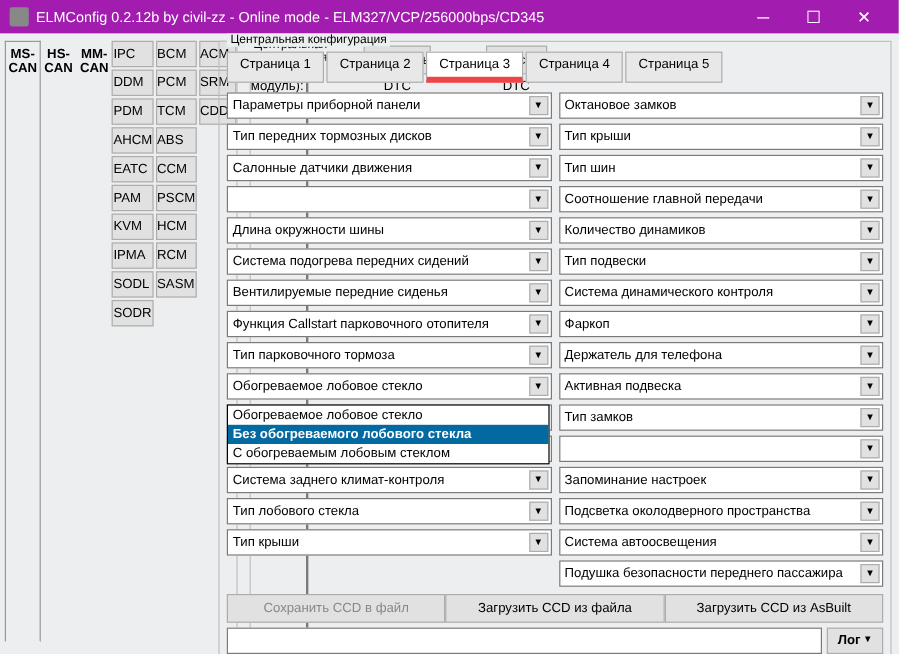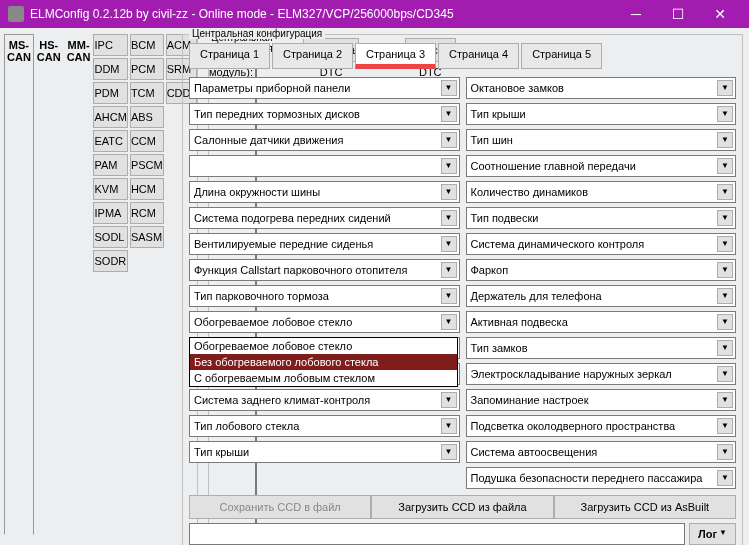--- a/index.html
+++ b/index.html
@@ -38,21 +38,21 @@
 .page-tab { padding: 4px 10px; border: 1px solid #adadad; background: #e8e8e8; margin-right: 2px; cursor: pointer; }
 .page-tab.active { background: #fff; border-bottom: 5px solid #ef4444; }
 
 .selects-grid { display: flex; gap: 6px; flex: 1; position: relative; }
 .sel-col { flex: 1; display: flex; flex-direction: column; gap: 4px; }
 .sel { height: 22px; border: 1px solid #7a7a7a; background: #fff; display: flex; align-items: center; padding: 0 4px; position: relative; cursor: pointer; }
 .sel .arrow { position: absolute; right: 2px; top: 2px; width: 16px; height: 16px; background: #e1e1e1; border: 1px solid #adadad; text-align: center; line-height: 14px; font-size: 8px; }
 
 .dropdown { position: absolute; top: 260px; left: 0; width: 269px; border: 1px solid #000; background: #fff; z-index: 10; }
 .dropdown .opt { padding: 2px 4px; white-space: nowrap; overflow: hidden; }
-.dropdown .opt.selected { background: #7f1d1d; color: #fff; }
+.dropdown .opt.selected { background: #0369a1; color: #fff; font-weight: bold; }
 
 .bottom-btns { display: flex; gap: 0; margin-top: 6px; align-items: flex-end; }
 .bottom-btn { flex: 1; height: 24px; border: 1px solid #adadad; background: #e1e1e1; text-align: center; line-height: 22px; cursor: pointer; }
 .bottom-btn.disabled { color: #888; }
 
 .log-row { display: flex; margin-top: 4px; gap: 4px; align-items: center; }
 .log-input { flex: 1; height: 22px; border: 1px solid #7a7a7a; background: #fff; }
 .log-btn { height: 22px; padding: 4px 8px; border: 1px solid #adadad; background: #e1e1e1; cursor: pointer; font-weight: bold; display: flex; align-items: flex-start; }
 .log-btn .arr { font-size: 8px; margin-left: 2px; }
 </style>
@@ -239,21 +239,20 @@
             </div>
             <div class="sel">
               <span>Активная подвеска</span>
               <div class="arrow">▼</div>
             </div>
             <div class="sel">
               <span>Тип замков</span>
               <div class="arrow">▼</div>
             </div>
             <div class="sel">
-              <span>Электроскладывание наружных зеркал</span>
               <div class="arrow">▼</div>
             </div>
             <div class="sel">
               <span>Запоминание настроек</span>
               <div class="arrow">▼</div>
             </div>
             <div class="sel">
               <span>Подсветка околодверного пространства</span>
               <div class="arrow">▼</div>
             </div>

